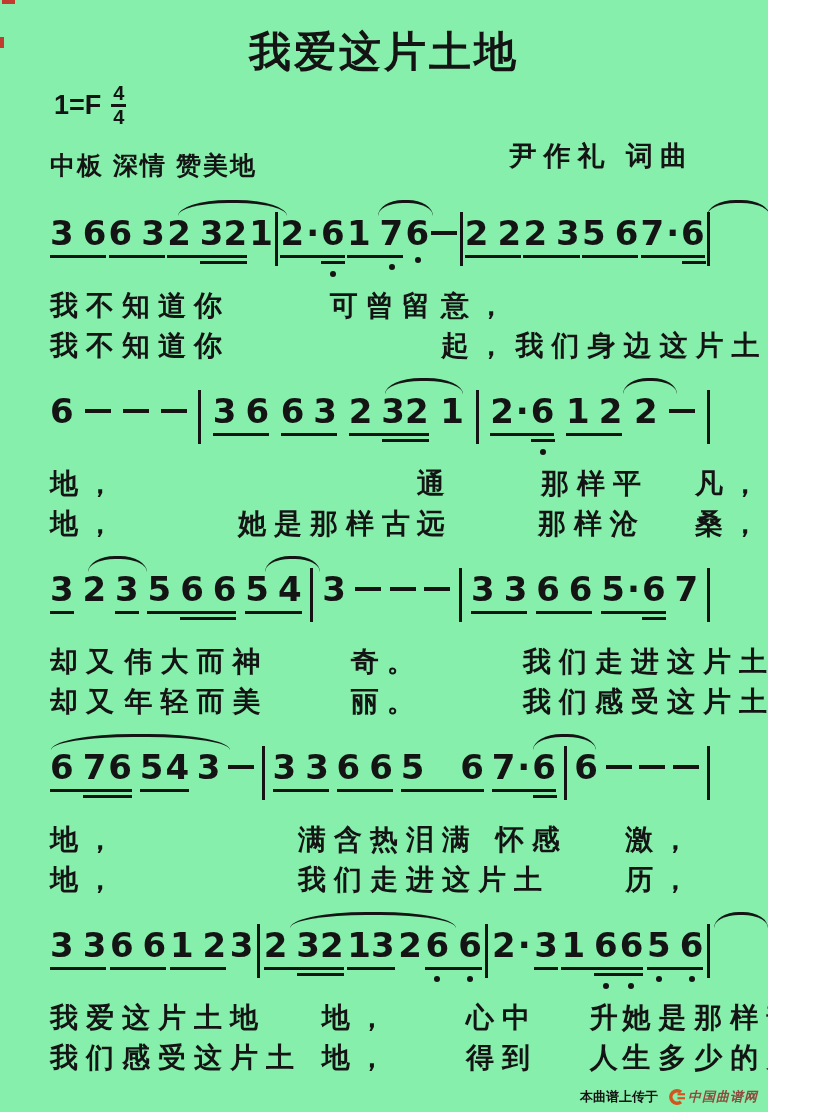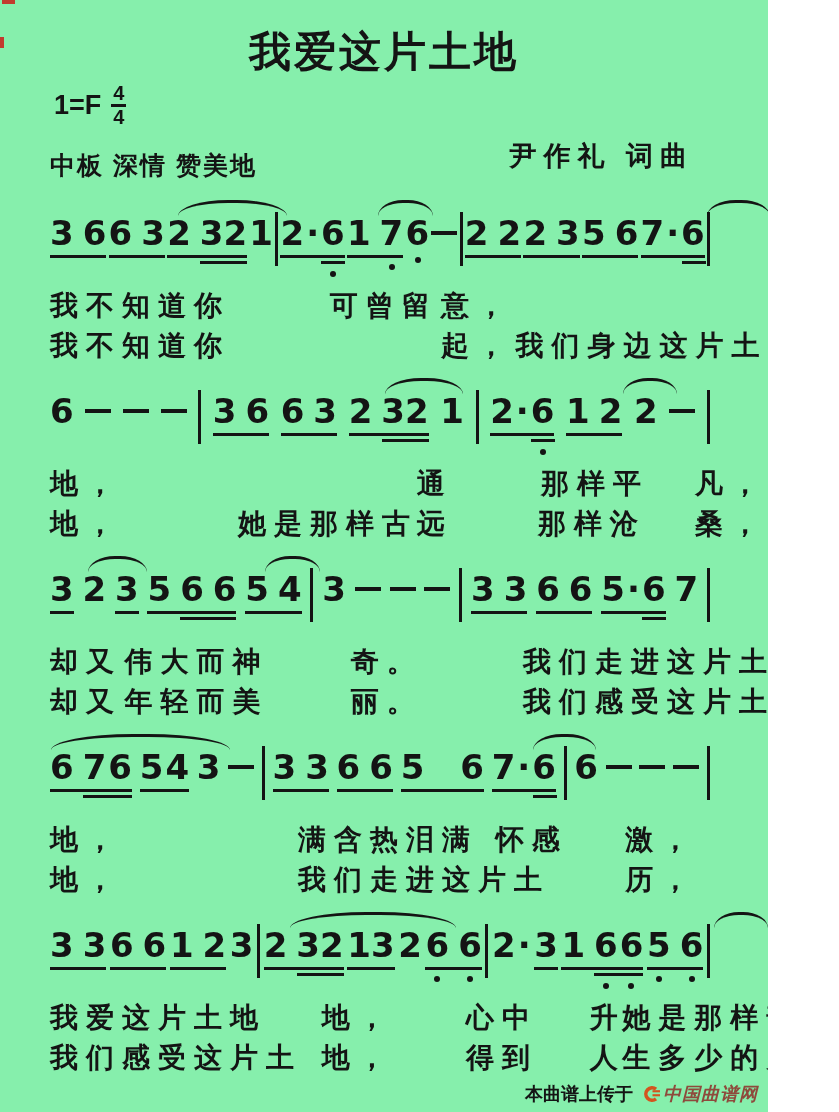--- a/index.html
+++ b/index.html
@@ -30,21 +30,21 @@
   .ldot{position:absolute;width:6px;height:6px;border-radius:50%;background:#141414;}
   .bar{width:3px;height:54px;background:#141414;margin-top:-2px;flex:none;}
   .dash{width:26px;height:4px;background:#141414;margin-top:17px;flex:none;}
   .slur{position:absolute;top:0;height:13px;border-top:3px solid #141414;
         border-radius:55% 55% 0 0 / 120% 120% 0 0;}
   .lrow{position:relative;height:36px;margin-top:4px;}
   .chunk{position:absolute;top:0;font-size:28px;font-weight:700;letter-spacing:8px;
          white-space:nowrap;line-height:36px;}
 
   .watermark{position:absolute;right:10px;bottom:6px;display:flex;align-items:center;
-             font-size:18px;font-weight:600;margin-top:8px;}
+             font-size:13px;font-weight:600;margin-top:8px;}
   .wm-logo{margin:0 3px 0 8px;display:inline-flex;}
   .wm-site{font-weight:800;font-style:italic;letter-spacing:1px;}
 </style>
 </head>
 <body>
 
 <div class="page">
   <div class="redmark-a"></div>
   <div class="redmark-b"></div>
 

